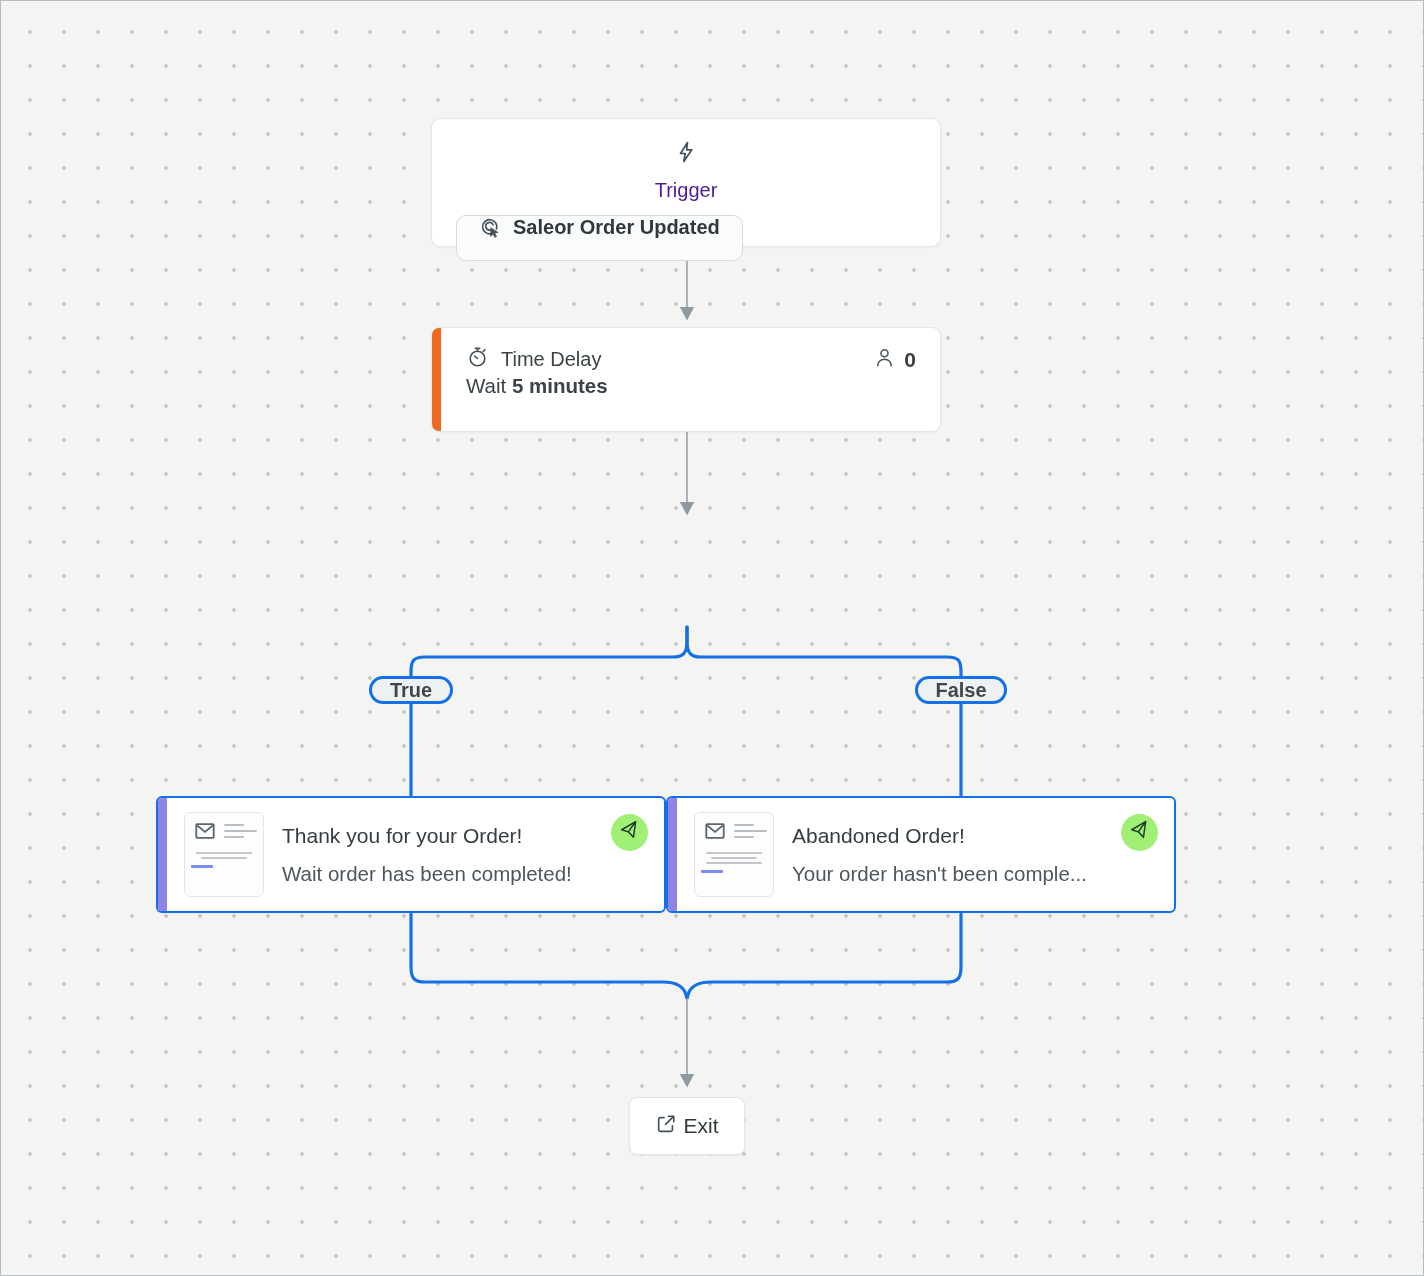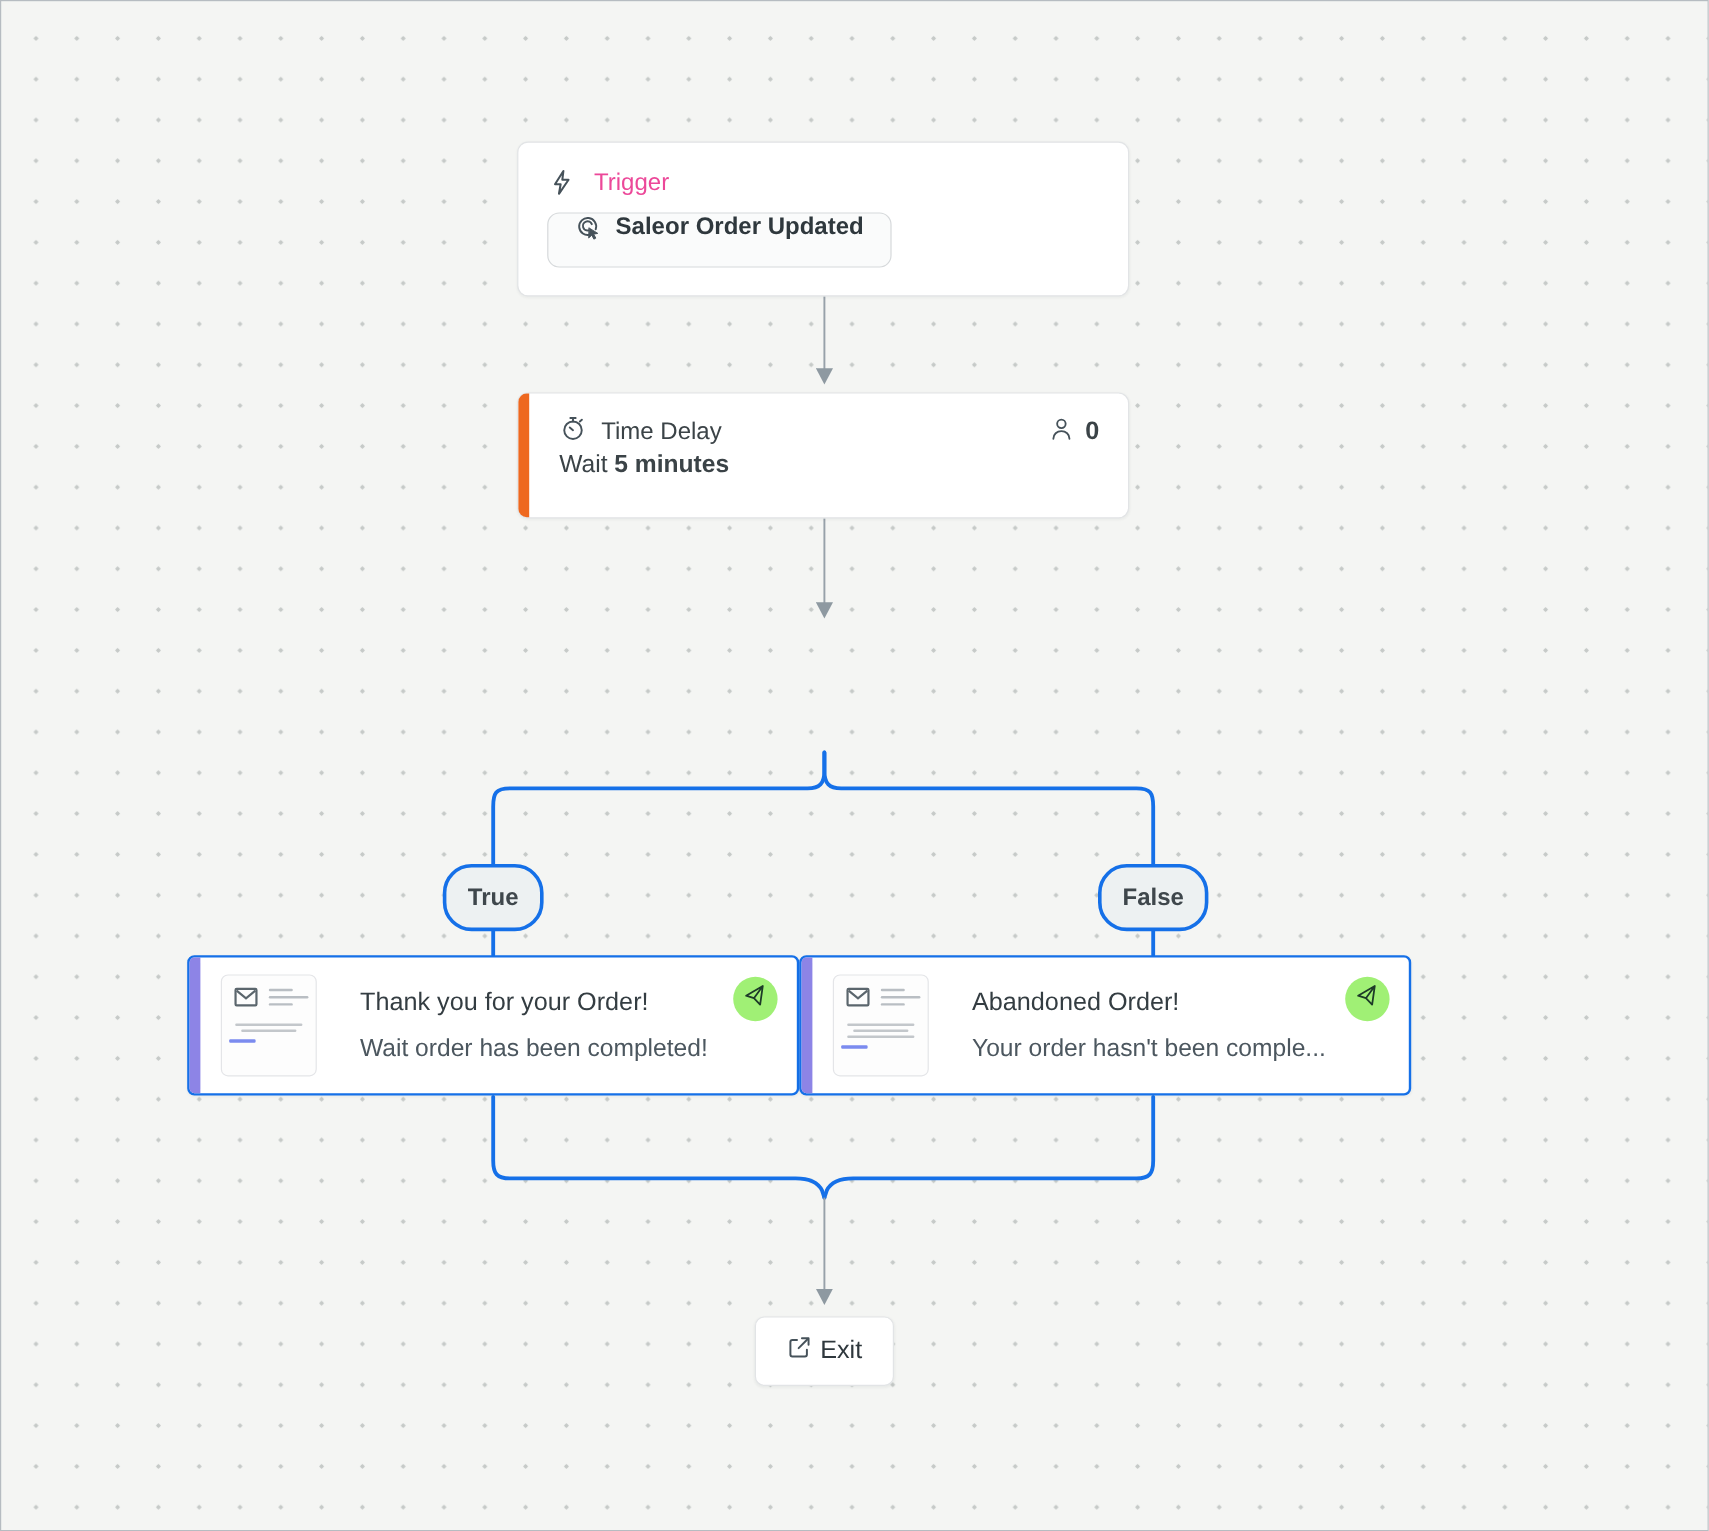--- a/index.html
+++ b/index.html
@@ -30,21 +30,21 @@
     position: absolute;
     background: #ffffff;
     border: 1px solid #e2e4e6;
     border-radius: 9px;
     z-index: 2;
     box-shadow: 0 1px 2px rgba(40,50,60,0.05);
   }
 
   
   .trigger-node { left: 430px; top: 117px; width: 510px; height: 129px; padding: 21px 24px; }
-  .node-header { display: flex; align-items: center; gap: 15px; font-size: 20px; color: #ec4899; }
+  .node-header { display: flex; align-items: center; gap: 15px; font-size: 20px; color: #4c1d95; flex-direction: column; }
   .node-header .hicon { display: inline-flex; width: 24px; height: 24px; }
   .trigger-btn {
     margin-top: 13px;
     display: inline-flex; align-items: flex-start; gap: 11px;
     height: 46px; padding: 0 22px;
     background: #fafbfb;
     border: 1px solid #d6d9db;
     border-radius: 10px;
     font-family: inherit;
     font-size: 20px; font-weight: 700; color: #2f383d;
@@ -76,35 +76,35 @@
   .cond-link {
     border-bottom: 2px dotted #5b9bea;
     padding-bottom: 1px;
     cursor: pointer;
   }
 
   
   .branch-pill {
     position: absolute;
     z-index: 3;
-    height: 56px;
+    height: 28px;
     background: #edf1f2;
     border: 3px solid #1570e8;
     border-radius: 24px;
     display: flex; align-items: center; justify-content: center;
-    font-size: 20px; font-weight: 600; color: #3f474c; margin-top: 44px;
+    font-size: 20px; font-weight: 600; color: #3f474c;
   }
   .pill-true { left: 368px; top: 675px; width: 84px; }
   .pill-false { left: 914px; top: 675px; width: 92px; }
 
   
   .email-node {
     top: 795px; width: 510px; height: 117px;
     border: 2.5px solid #1570e8; border-radius: 6px;
-    display: flex; align-items: center; gap: 36px;
+    display: flex; align-items: center; gap: 18px;
     padding: 14px 56px 14px 26px;
   }
   .email-true-node { left: 155px; }
   .email-false-node { left: 665px; }
   .email-thumb {
     flex-shrink: 0;
     width: 80px; height: 85px;
     background: #fdfdfd;
     border: 1px solid #e4e5e8;
     border-radius: 6px;

